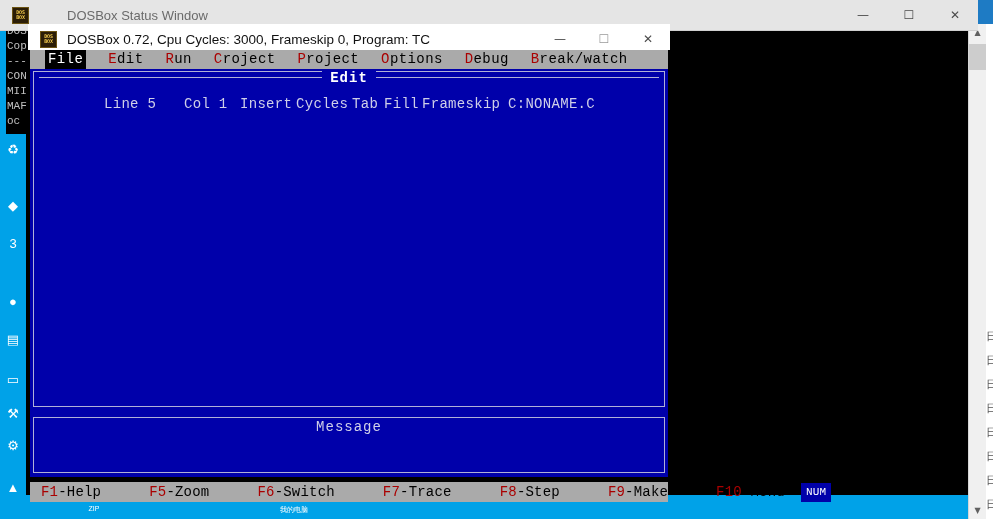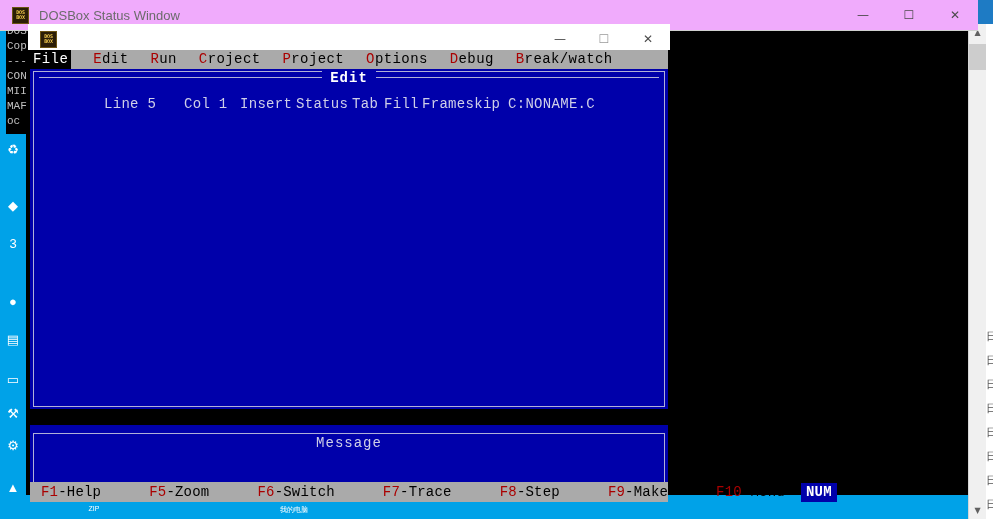--- a/index.html
+++ b/index.html
@@ -78,21 +78,22 @@
     left: 0; top: 0;
     width: 978px; height: 30px;
     background: #ffffff;
     border-bottom: 1px solid #d0d0d0;
   }
   .win-outer .titlebar {
     position: relative;
     height: 30px;
     display: flex;
     align-items: center;
-    background: #f0abfc;
+    background: #e5e5e5;
+    gap: 28px;
   }
   .app-icon {
     width: 17px; height: 17px;
     margin-left: 12px;
     background: #2b1d06;
     border: 1px solid #6b5312;
     box-sizing: border-box;
     display: flex;
     flex-direction: column;
     align-items: center;
@@ -172,21 +173,21 @@
     font-size: 14px;
     letter-spacing: 0.4px;
   }
   .menu-item {
     color: #000000;
     padding: 0 0;
     margin-right: 22px;
     white-space: nowrap;
     line-height: 19px;
   }
-  .menu-item:first-child { }
+  .menu-item:first-child { margin-left: 15px; }
   .menu-item .hot { color: #aa0000; }
   .menu-item.active {
     background: #000000;
     color: #ffffff;
     padding: 0 3px;
   }
   .menu-item.active .hot { color: #ffffff; }
 
   
   .edit-win {
@@ -232,21 +233,21 @@
     white-space: nowrap;
   }
   .esl {
     position: absolute;
     white-space: nowrap;
   }
 
   
   .msg-win {
     position: absolute;
-    left: 2px; top: 375px;
+    left: 2px; top: 359px;
     width: 638px; height: 68px;
     background: #0000aa;
   }
   .msg-frame {
     position: absolute;
     left: 3px; top: 8px;
     right: 3px; bottom: 4px;
     border: 1px solid #b0b0d8;
     box-sizing: border-box;
   }
@@ -279,24 +280,24 @@
     margin-right: 16px;
     white-space: nowrap;
     line-height: 20px;
     margin-left: 32px;
   }
   .fkey:first-child { margin-left: 11px; }
   .fkey .k { color: #aa0000; }
   .numlock {
     background: #0000aa;
     color: #ffffff;
-    font-weight: bold;
+    font-weight: normal;
     padding: 1px 5px;
     line-height: 17px;
-    font-size: 14px;
+    font-size: 11px;
   }
 
   
   .right-panel {
     position: absolute;
     left: 968px; top: 24px;
     width: 25px; height: 495px;
     background: #f0f0f0;
     overflow: hidden;
     border-left: 1px solid #d6d6d6;
@@ -451,20 +452,21 @@
       </div>
     </div>
   </div>
 
   <div class="win-inner">
     <div class="titlebar">
       <div class="app-icon">
         <div>DOS</div>
           <div>BOX</div>
       </div>
+      <div class="title-text">DOSBox 0.72, Cpu Cycles:    3000, Frameskip  0, Program:      TC</div>
       <div class="win-ctrls">
         <div class="btn">—</div>
         <div class="btn dim">☐</div>
         <div class="btn">✕</div>
       </div>
     </div>
   </div>
 
   <div class="tc-screen">
 
@@ -482,21 +484,21 @@
     <div class="edit-win">
       <div class="edit-frame-outer">
         <div class="edit-frame-inner"></div>
         <div class="edit-title">
           <span>Edit</span>
         </div>
         <div class="edit-statusline">
           <span class="esl" style="left:70px">Line 5</span>
           <span class="esl" style="left:150px">Col 1</span>
           <span class="esl" style="left:206px">Insert</span>
-          <span class="esl" style="left:262px">Status</span>
+          <span class="esl" style="left:262px">Cycles</span>
           <span class="esl" style="left:318px">Tab</span>
           <span class="esl" style="left:350px">Fill</span>
           <span class="esl" style="left:388px">Frameskip</span>
           <span class="esl" style="left:474px">C:NONAME.C</span>
         </div>
       </div>
     </div>
 
     <div class="msg-win">
       <div class="msg-frame">

